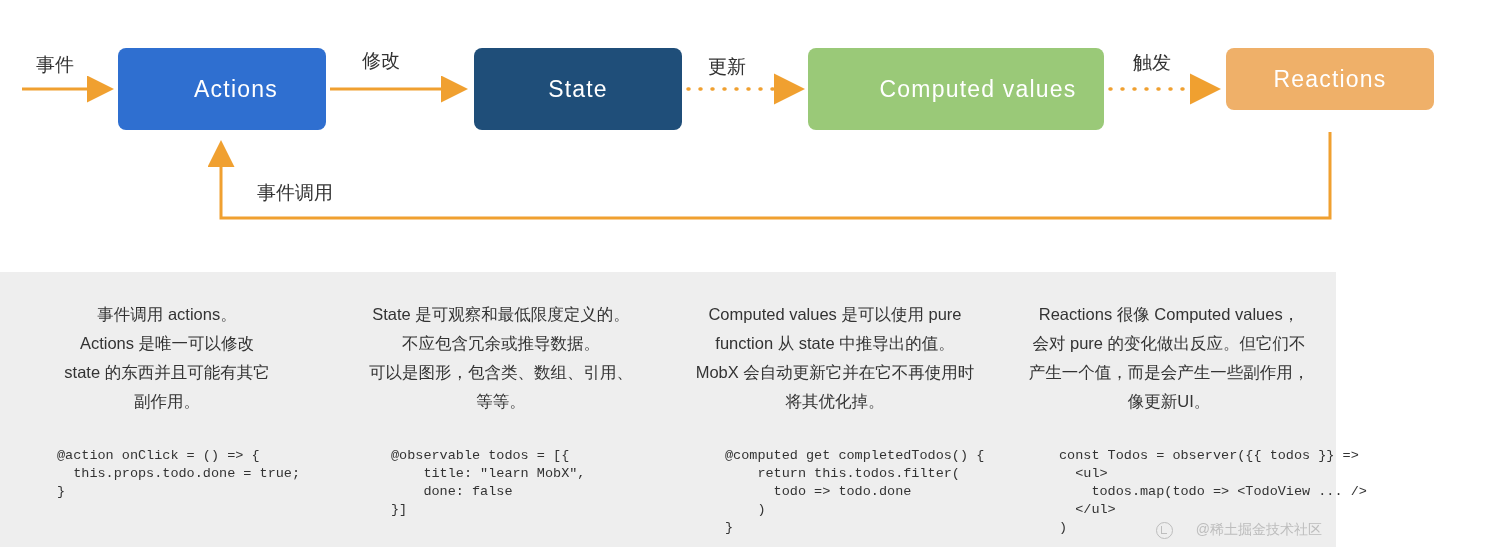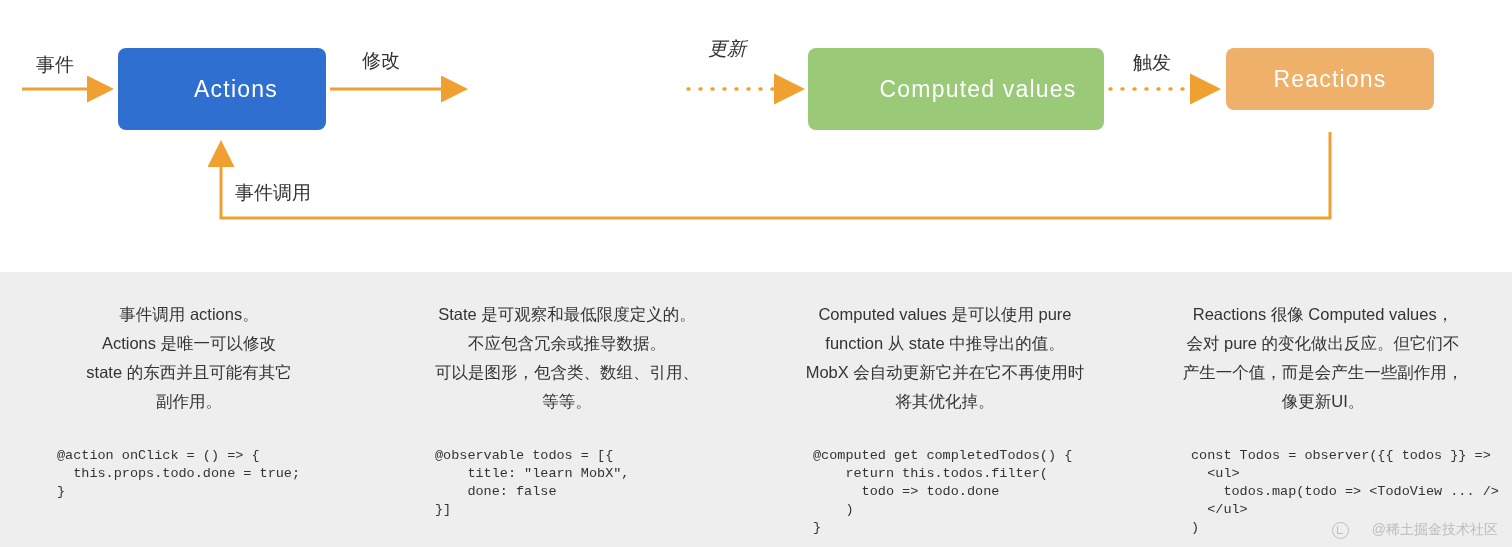--- a/index.html
+++ b/index.html
@@ -52,38 +52,38 @@
     background: #efb069;
   }
 
   .flow-label {
     position: absolute;
     font-size: 19px;
     color: #333333;
   }
   .lbl-event     { left: 36px;  top: 52px; }
   .lbl-modify    { left: 362px; top: 48px; }
-  .lbl-update    { left: 708px; top: 36px; font-style: italic; }
+  .lbl-update    { left: 708px; top: 54px; }
   .lbl-trigger   { left: 1133px; top: 50px; }
-  .lbl-callback  { left: 235px; top: 180px; }
+  .lbl-callback  { left: 257px; top: 180px; }
 
   .arrow-svg {
     position: absolute;
     left: 0; top: 0;
     width: 1512px;
     height: 272px;
     pointer-events: none;
   }
 
   
   #panel {
     position: absolute;
     left: 0;
     top: 272px;
-    width: 1512px;
+    width: 1336px;
     height: 275px;
     background: #eeeeee;
     display: flex;
   }
   .col {
     flex: 1 1 0;
     position: relative;
     box-sizing: border-box;
     padding: 28px 22px 0 22px;
   }
@@ -155,20 +155,23 @@
     <line x1="688" y1="89" x2="798" y2="89" stroke="#f0a030" stroke-width="3.5" stroke-linecap="round" stroke-dasharray="1 11" marker-end="url(#arrowhead)"></line>
 
     <line x1="1110" y1="89" x2="1214" y2="89" stroke="#f0a030" stroke-width="3.5" stroke-linecap="round" stroke-dasharray="1 11" marker-end="url(#arrowhead)"></line>
 
     <path d="M1330,132 L1330,218 L221,218 L221,146" fill="none" stroke="#f0a030" stroke-width="3" marker-end="url(#arrowhead-up)"></path>
   </svg>
 
   <div class="node node-actions">
     <span>Actions</span>
   </div>
+  <div class="node node-state">
+    <span>State</span>
+  </div>
   <div class="node node-computed">
     <span>Computed values</span>
   </div>
   <div class="node node-reactions">
     <span>Reactions</span>
   </div>
 
   <div class="flow-label lbl-event">事件</div>
   <div class="flow-label lbl-modify">修改</div>
   <div class="flow-label lbl-update">更新</div>

